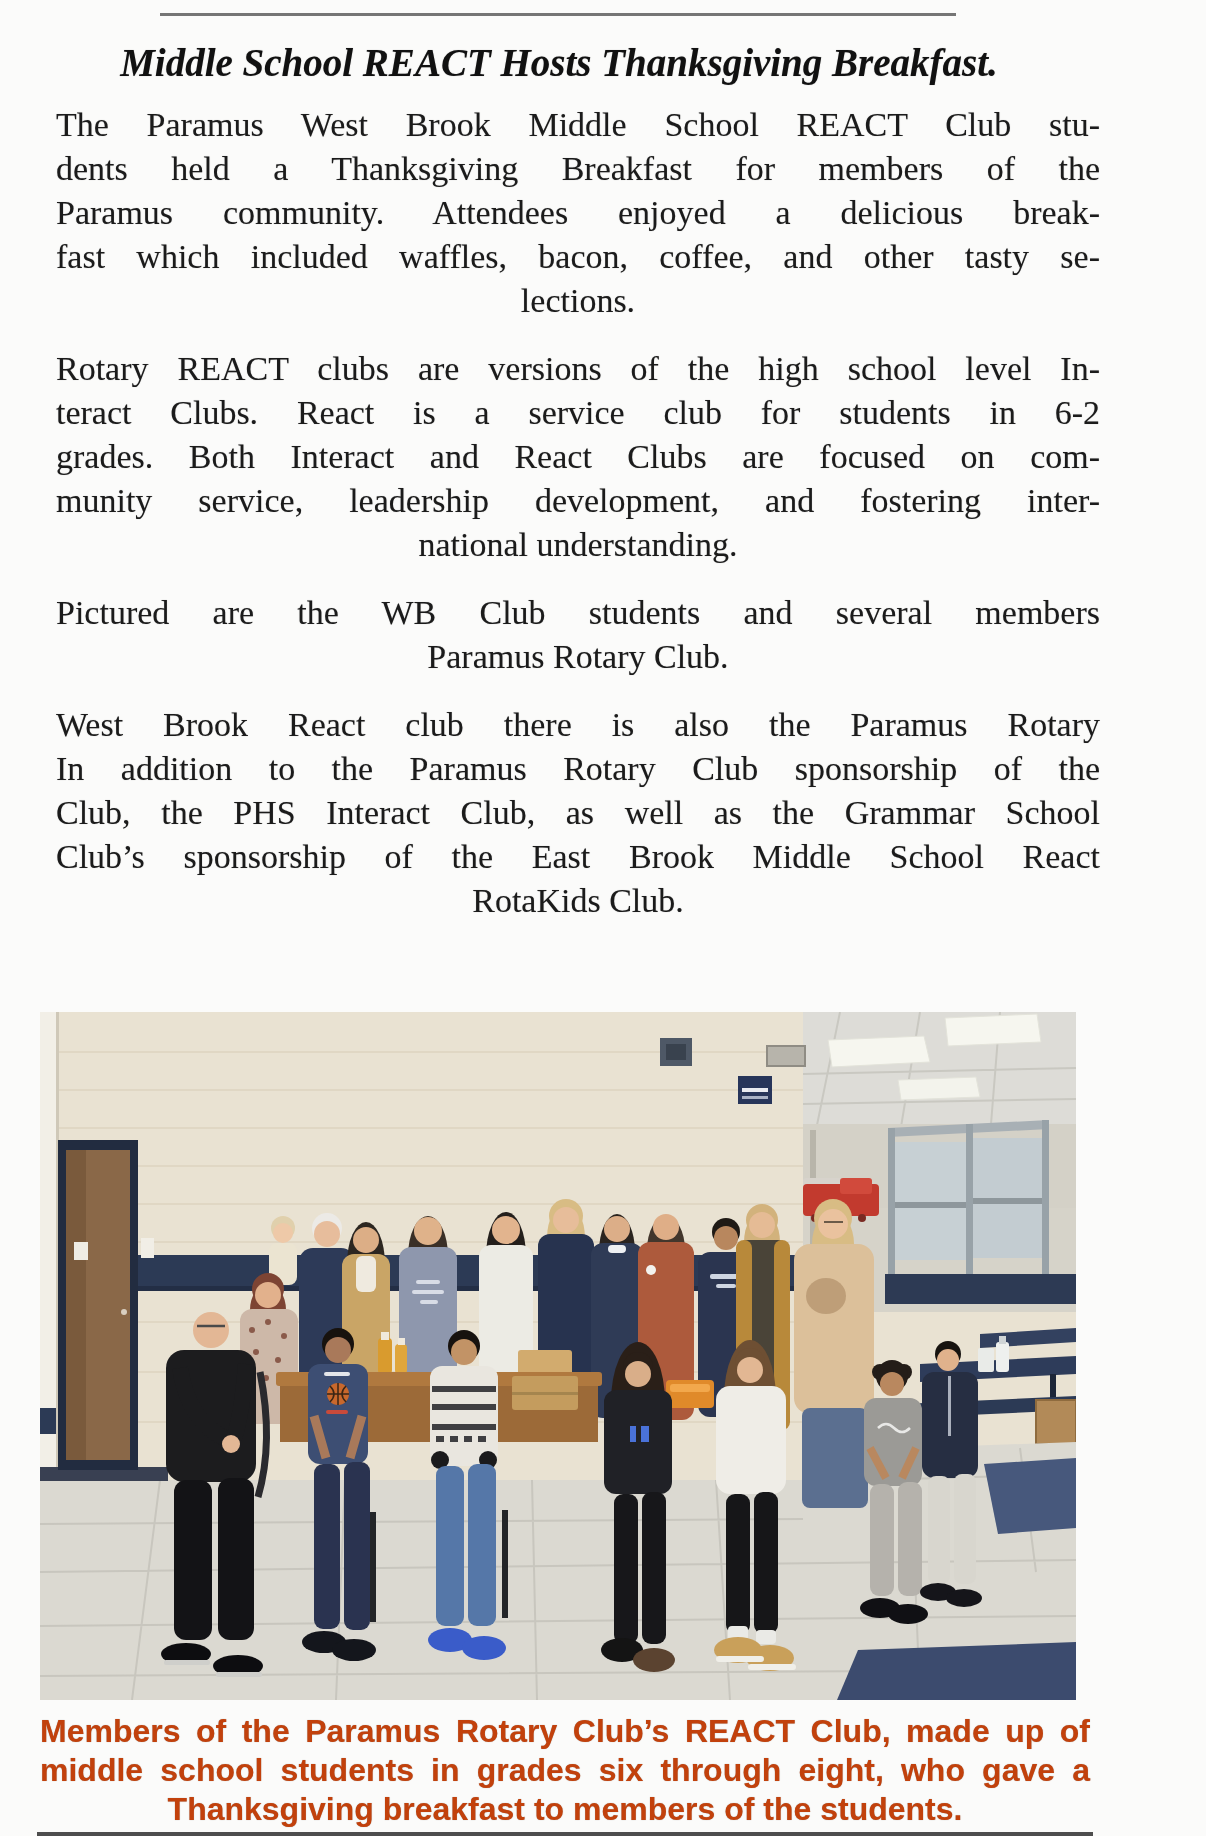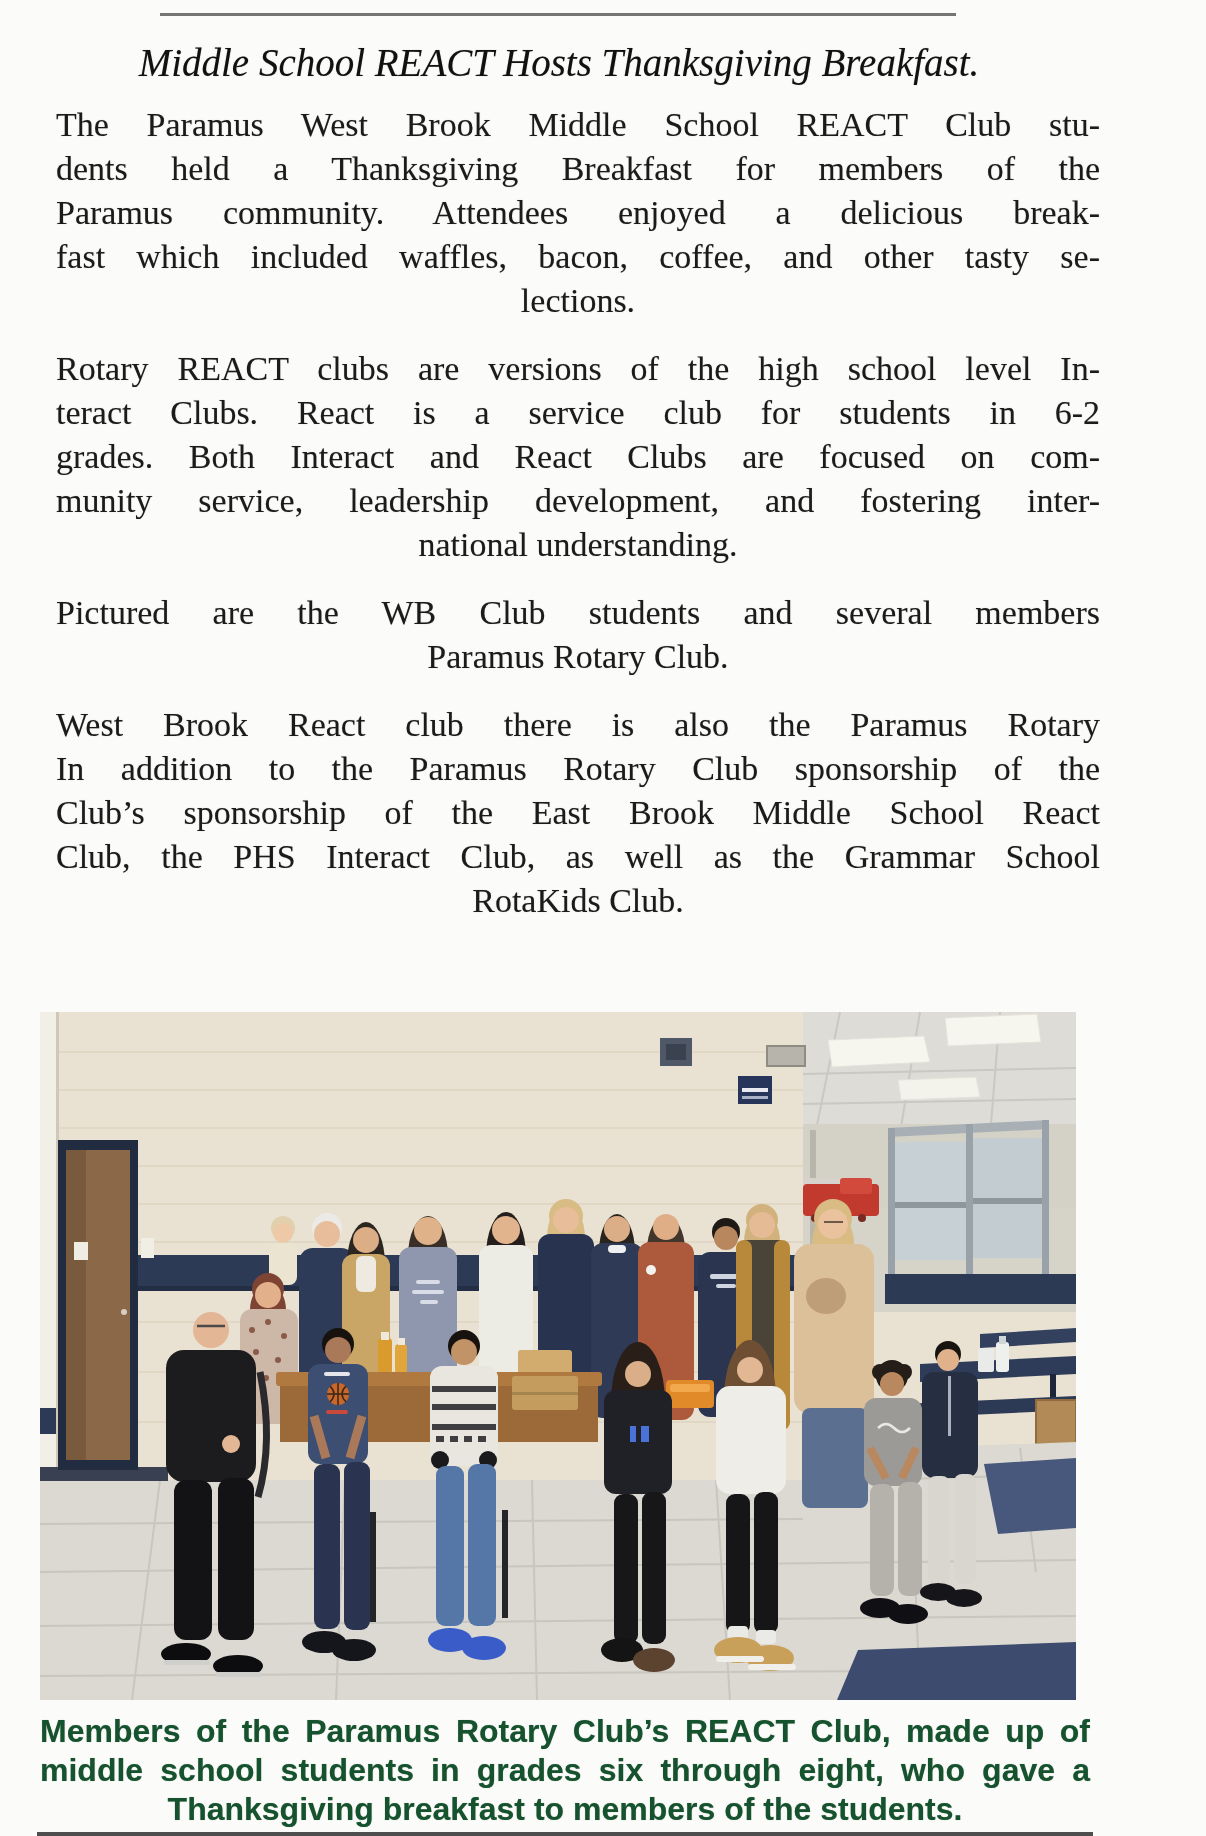--- a/index.html
+++ b/index.html
@@ -10,42 +10,42 @@
     font-family:"Liberation Serif", serif;
   }
   .top-rule {
     position:absolute; left:160px; top:13px; width:796px; height:3px;
     background:#757575;
   }
   .title {
     position:absolute; left:37px; top:40px; width:1044px;
     text-align:center;
     font-family:"Liberation Serif", serif;
-    font-style:italic; font-weight:normal;
+    font-style:italic; font-weight:bold;
     font-size:39px; line-height:46px; color:#111;
     text-shadow:0 0 1px rgba(20,20,20,.35);
   }
   .body-col {
     position:absolute; left:40px; top:103px; width:1044px;
     font-size:34px; line-height:44px; color:#1b1b1b;
     text-shadow:0 0 1px rgba(20,20,20,.3);
     margin-left:16px;
   }
   .para { margin-bottom:24px; }
   .jline { text-align:justify; text-align-last:justify; }
   .lline { text-align:center; }
   .photo {
     position:absolute; left:40px; top:1012px; width:1036px; height:688px;
     background:#e9e2d2; overflow:hidden;
   }
   .photo svg { display:block; }
   .caption {
     position:absolute; left:40px; top:1712px; width:1050px;
     font-family:"Liberation Sans", sans-serif; font-weight:bold;
-    font-size:32px; line-height:39px; color:#14532d;
+    font-size:32px; line-height:39px; color:#c2410c;
     text-shadow:0 0 1px rgba(0,0,0,.35);
   }
   .bottom-rule {
     position:absolute; left:37px; top:1832px; width:1056px; height:5px;
     background:#4e4e4e; box-shadow:0 2px 0 rgba(120,120,120,.45);
   }
 </style>
 </head>
 <body>
 
@@ -70,22 +70,22 @@
       <div class="jline">munity service, leadership development, and fostering inter-</div>
       <div class="lline">national understanding.</div>
     </div>
     <div class="para">
       <div class="jline">Pictured are the WB Club students and several members</div>
       <div class="lline">Paramus Rotary Club.</div>
     </div>
     <div class="para">
       <div class="jline">West Brook React club there is also the Paramus Rotary</div>
       <div class="jline">In addition to the Paramus Rotary Club sponsorship of the</div>
+      <div class="jline">Club, the PHS Interact Club, as well as the Grammar School</div>
       <div class="jline">Club’s sponsorship of the East Brook Middle School React</div>
-      <div class="jline">Club, the PHS Interact Club, as well as the Grammar School</div>
       <div class="lline">RotaKids Club.</div>
     </div>
   </div>
 
   <figure class="photo" role="img" aria-label="Group photo in a school cafeteria: REACT Club middle school students and Paramus Rotary Club members. Back rows stand against a beige brick wall with a navy stripe and a wooden door; front row of students and a Rotary member sit on chairs; cafeteria tables, serving area and tiled floor with navy accents at right.">
     <svg width="1036" height="688" viewBox="0 0 1036 688" xmlns="http://www.w3.org/2000/svg">
 
       <g>
         <rect x="763" y="0" width="273" height="300" fill="#d6d3c9"></rect>
         <polygon points="763,0 1036,0 1036,112 763,118" fill="#dddcd7"></polygon>

